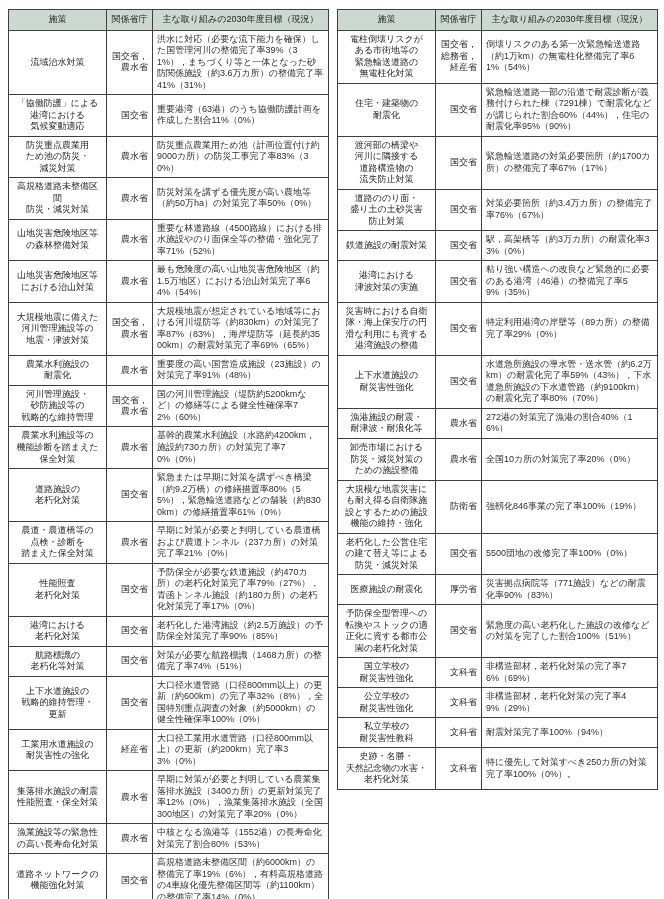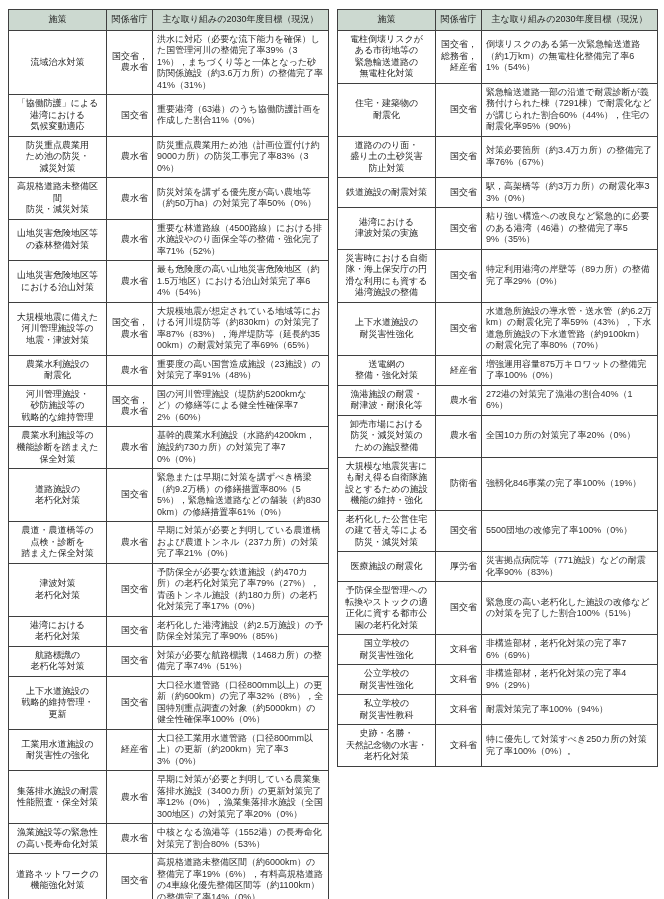--- a/index.html
+++ b/index.html
@@ -163,21 +163,21 @@
 
         <tr>
           <td class="measure-cell">農道・農道橋等の
 点検・診断を
 踏まえた保全対策</td>
           <td class="ministry-cell">農水省</td>
           <td class="target-cell">早期に対策が必要と判明している農道橋および農道トンネル（237カ所）の対策完了率21%（0%）</td>
         </tr>
 
         <tr>
-          <td class="measure-cell">津波対策
+          <td class="measure-cell">性能照査
 老朽化対策</td>
           <td class="ministry-cell">国交省</td>
           <td class="target-cell">予防保全が必要な鉄道施設（約470カ所）の老朽化対策完了率79%（27%），青函トンネル施設（約180カ所）の老朽化対策完了率17%（0%）</td>
         </tr>
 
         <tr>
           <td class="measure-cell">港湾における
 老朽化対策</td>
           <td class="ministry-cell">国交省</td>
           <td class="target-cell">老朽化した港湾施設（約2.5万施設）の予防保全対策完了率90%（85%）</td>
@@ -261,20 +261,28 @@
           <td class="target-cell">倒壊リスクのある第一次緊急輸送道路（約1万km）の無電柱化整備完了率61%（54%）</td>
         </tr>
 
         <tr>
           <td class="measure-cell">住宅・建築物の
 耐震化</td>
           <td class="ministry-cell">国交省</td>
           <td class="target-cell">緊急輸送道路一部の沿道で耐震診断が義務付けられた棟（7291棟）で耐震化などが講じられた割合60%（44%），住宅の耐震化率95%（90%）</td>
         </tr>
 
+        <tr>
+          <td class="measure-cell">渡河部の橋梁や
+河川に隣接する
+道路構造物の
+流失防止対策</td>
+          <td class="ministry-cell">国交省</td>
+          <td class="target-cell">緊急輸送道路の対策必要箇所（約1700カ所）の整備完了率67%（17%）</td>
+        </tr>
 
         <tr>
           <td class="measure-cell">道路ののり面・
 盛り土の土砂災害
 防止対策</td>
           <td class="ministry-cell">国交省</td>
           <td class="target-cell">対策必要箇所（約3.4万カ所）の整備完了率76%（67%）</td>
         </tr>
 
 
@@ -301,26 +309,20 @@
         </tr>
 
 
         <tr>
           <td class="measure-cell">上下水道施設の
 耐災害性強化</td>
           <td class="ministry-cell">国交省</td>
           <td class="target-cell">水道急所施設の導水管・送水管（約6.2万km）の耐震化完了率59%（43%），下水道急所施設の下水道管路（約9100km）の耐震化完了率80%（70%）</td>
         </tr>
 
-        <tr>
-          <td class="measure-cell">送電網の
-整備・強化対策</td>
-          <td class="ministry-cell">経産省</td>
-          <td class="target-cell">増強運用容量875万キロワットの整備完了率100%（0%）</td>
-        </tr>
 
         <tr>
           <td class="measure-cell">漁港施設の耐震・
 耐津波・耐浪化等</td>
           <td class="ministry-cell">農水省</td>
           <td class="target-cell">272港の対策完了漁港の割合40%（16%）</td>
         </tr>
 
         <tr>
           <td class="measure-cell">卸売市場における

